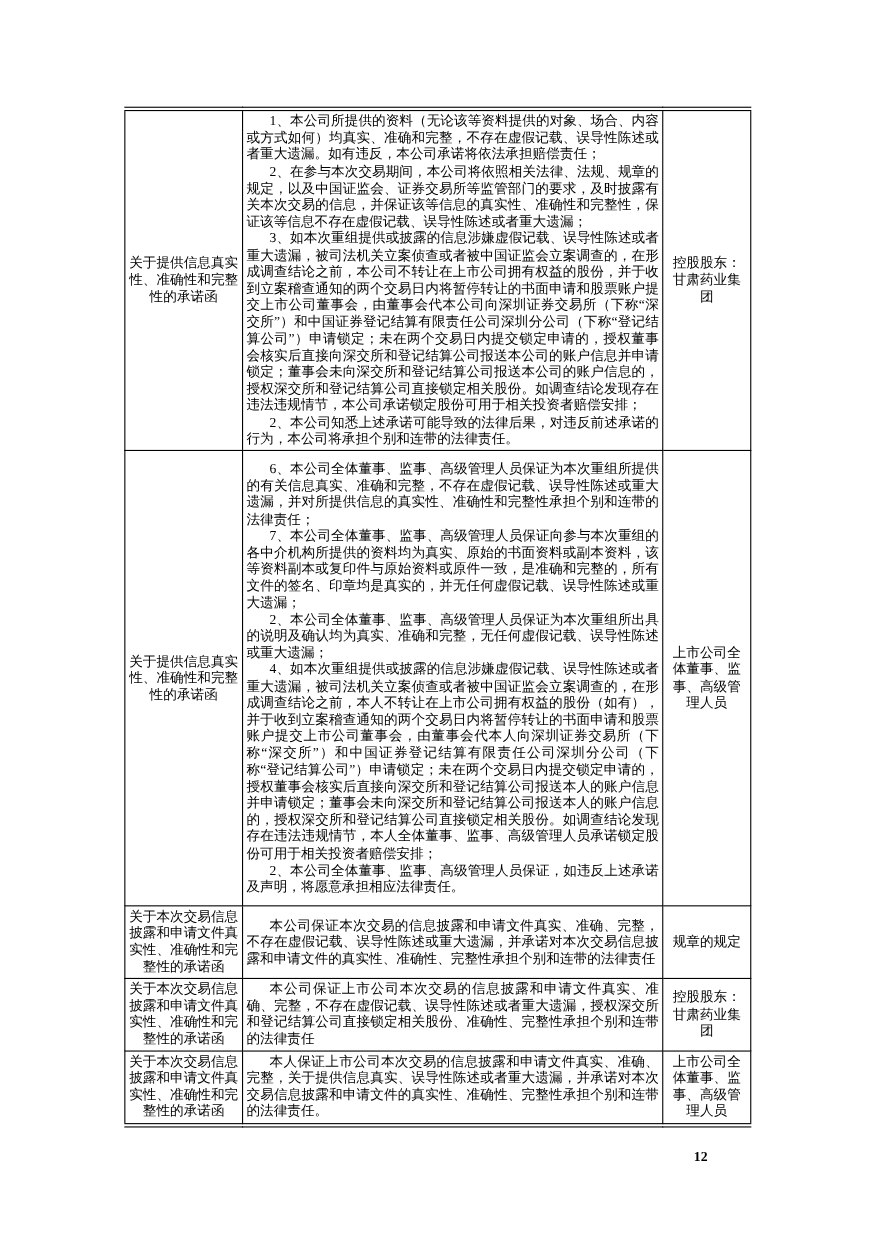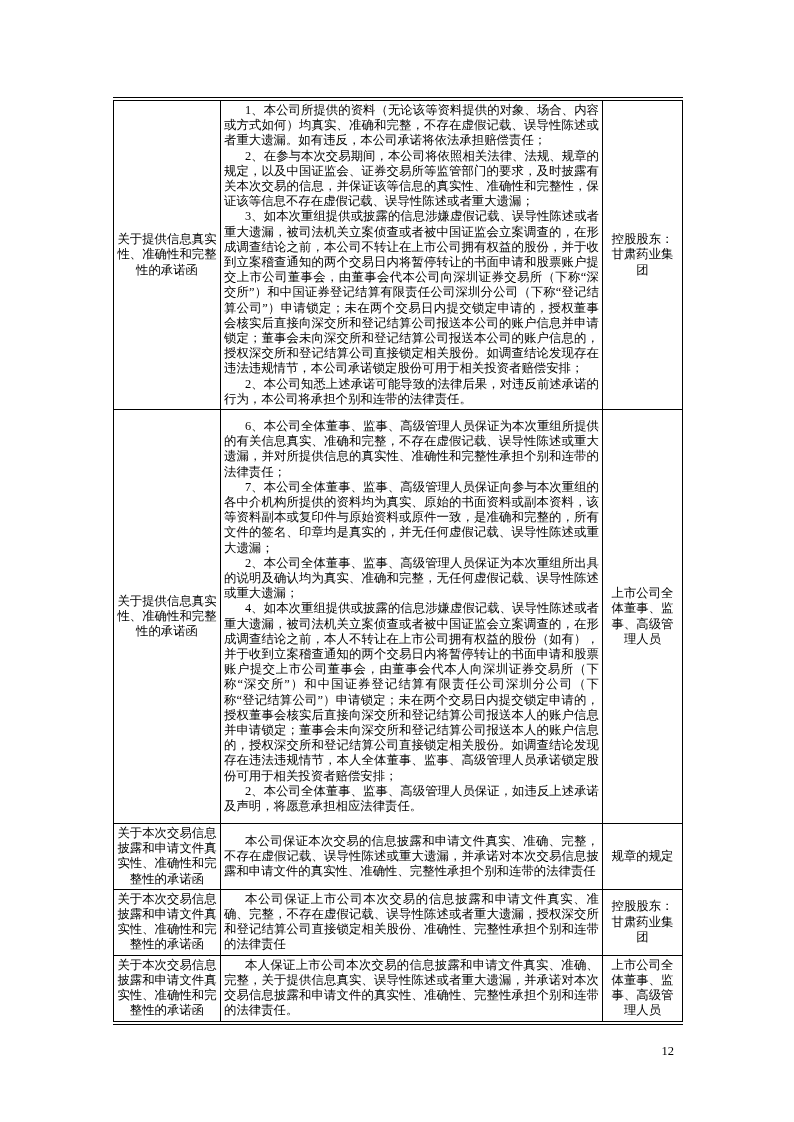--- a/index.html
+++ b/index.html
@@ -52,23 +52,24 @@
     margin: 0;
     text-indent: 1.7em;
     text-align: justify;
     text-justify: inter-ideograph;
   }
   .pageno {
     position: absolute;
     left: 600px;
     top: 1044px;
     width: 74px;
-    text-align: right;
+    text-align: center;
     font-size: 12.5px;
     line-height: 15px;
+    font-weight: bold;
   }
 </style>
 </head>
 <body>
 
 <div class="page">
 
   <table class="commitments">
     <colgroup>
       <col style="width:107px">

